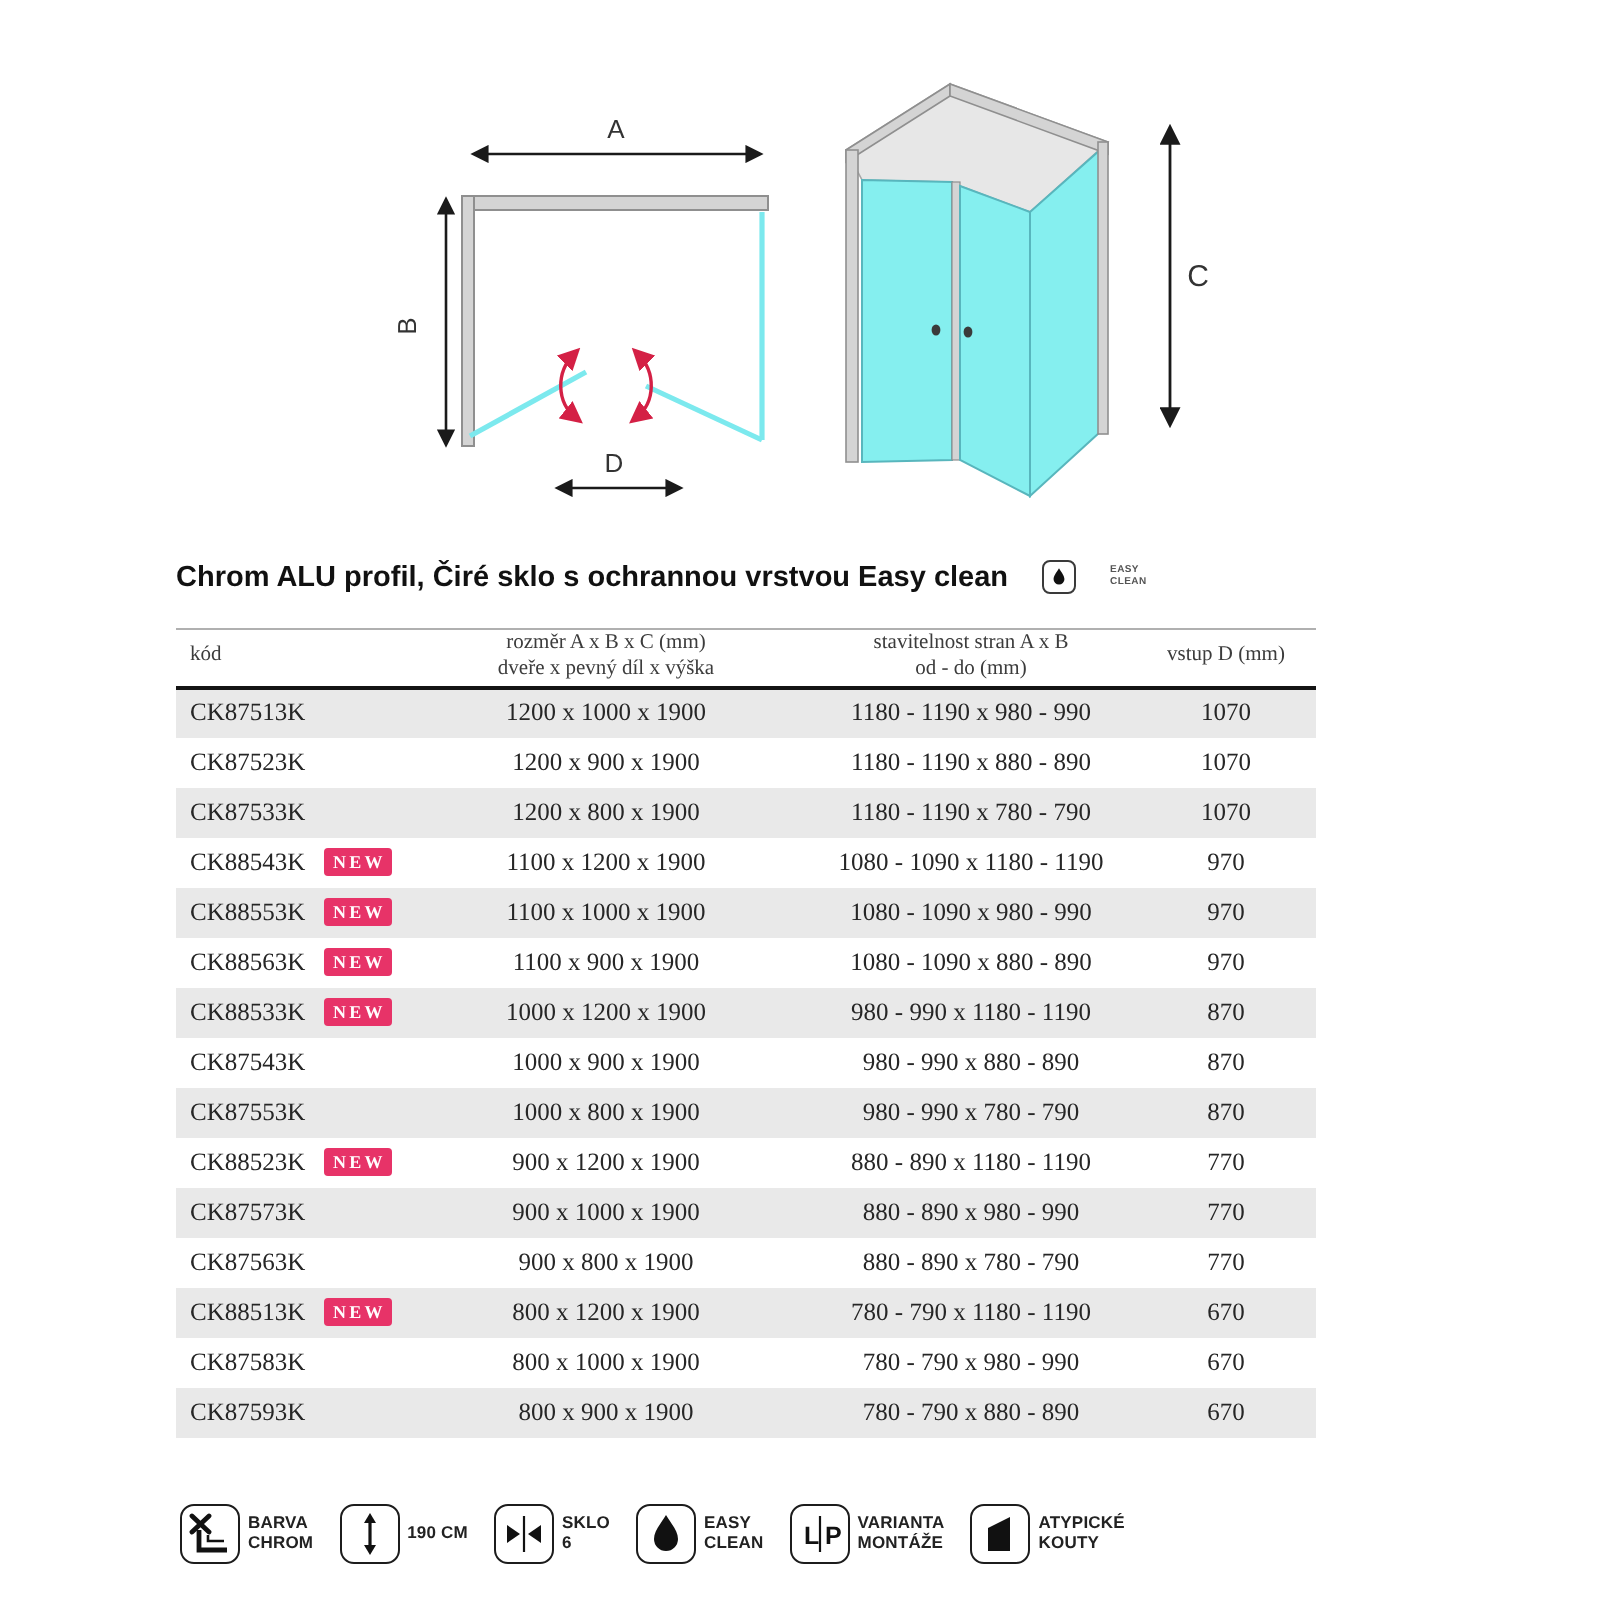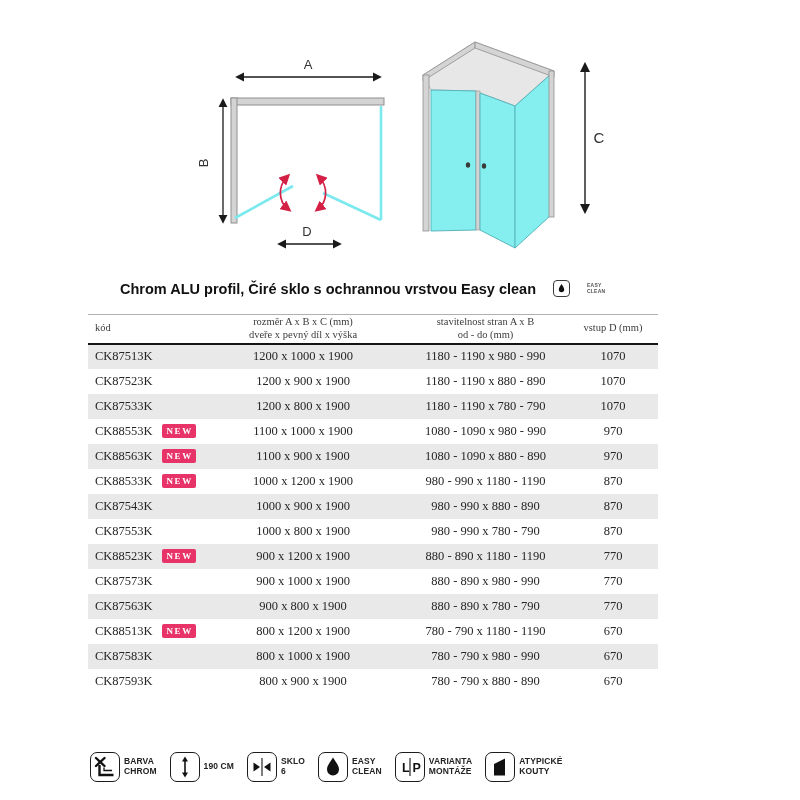--- a/index.html
+++ b/index.html
@@ -15,21 +15,21 @@
   }
   *{margin:0;padding:0;box-sizing:border-box;}
   html,body{background:#fff;}
   body{
     width:800px;height:800px;position:relative;overflow:hidden;
     font-family:"Liberation Sans","DejaVu Sans",sans-serif;color:#222;
   }
   .diag1{position:absolute;left:197px;top:50px;}
   .diag2{position:absolute;left:413px;top:26px;}
 
-  .title-row{position:absolute;left:88px;top:280px;display:flex;align-items:center;gap:17px;margin-left:32px;}
+  .title-row{position:absolute;left:88px;top:280px;display:flex;align-items:center;gap:17px;}
   .page-title{font-size:14.5px;font-weight:bold;color:#111;letter-spacing:0;}
   .mini-badge{width:17px;height:17px;border:1.2px solid #3a3a3a;border-radius:4px;
     display:inline-flex;align-items:center;justify-content:center;}
   .mini-badge-text{display:flex;flex-direction:column;font-size:5px;font-weight:bold;
     color:#555;line-height:1.1;letter-spacing:.2px;}
 
   table.spec{
     position:absolute;left:88px;top:314px;width:570px;
     border-collapse:collapse;table-layout:fixed;font-family:Liberation Serif, serif;
   }
@@ -181,20 +181,31 @@
 
         </div>
       </td>
       <td class="c-roz">1200 x 800 x 1900</td>
       <td class="c-stav">1180 - 1190 x 780 - 790</td>
       <td class="c-vstup">1070</td>
     </tr>
       <tr style="">
       <td class="c-kod">
         <div class="kodcell">
+          <span>CK88543K</span>
+          <span class="new-badge">NEW</span>
+        </div>
+      </td>
+      <td class="c-roz">1100 x 1200 x 1900</td>
+      <td class="c-stav">1080 - 1090 x 1180 - 1190</td>
+      <td class="c-vstup">970</td>
+    </tr>
+      <tr style="">
+      <td class="c-kod">
+        <div class="kodcell">
           <span>CK88553K</span>
           <span class="new-badge">NEW</span>
         </div>
       </td>
       <td class="c-roz">1100 x 1000 x 1900</td>
       <td class="c-stav">1080 - 1090 x 980 - 990</td>
       <td class="c-vstup">970</td>
     </tr>
       <tr style="">
       <td class="c-kod">

